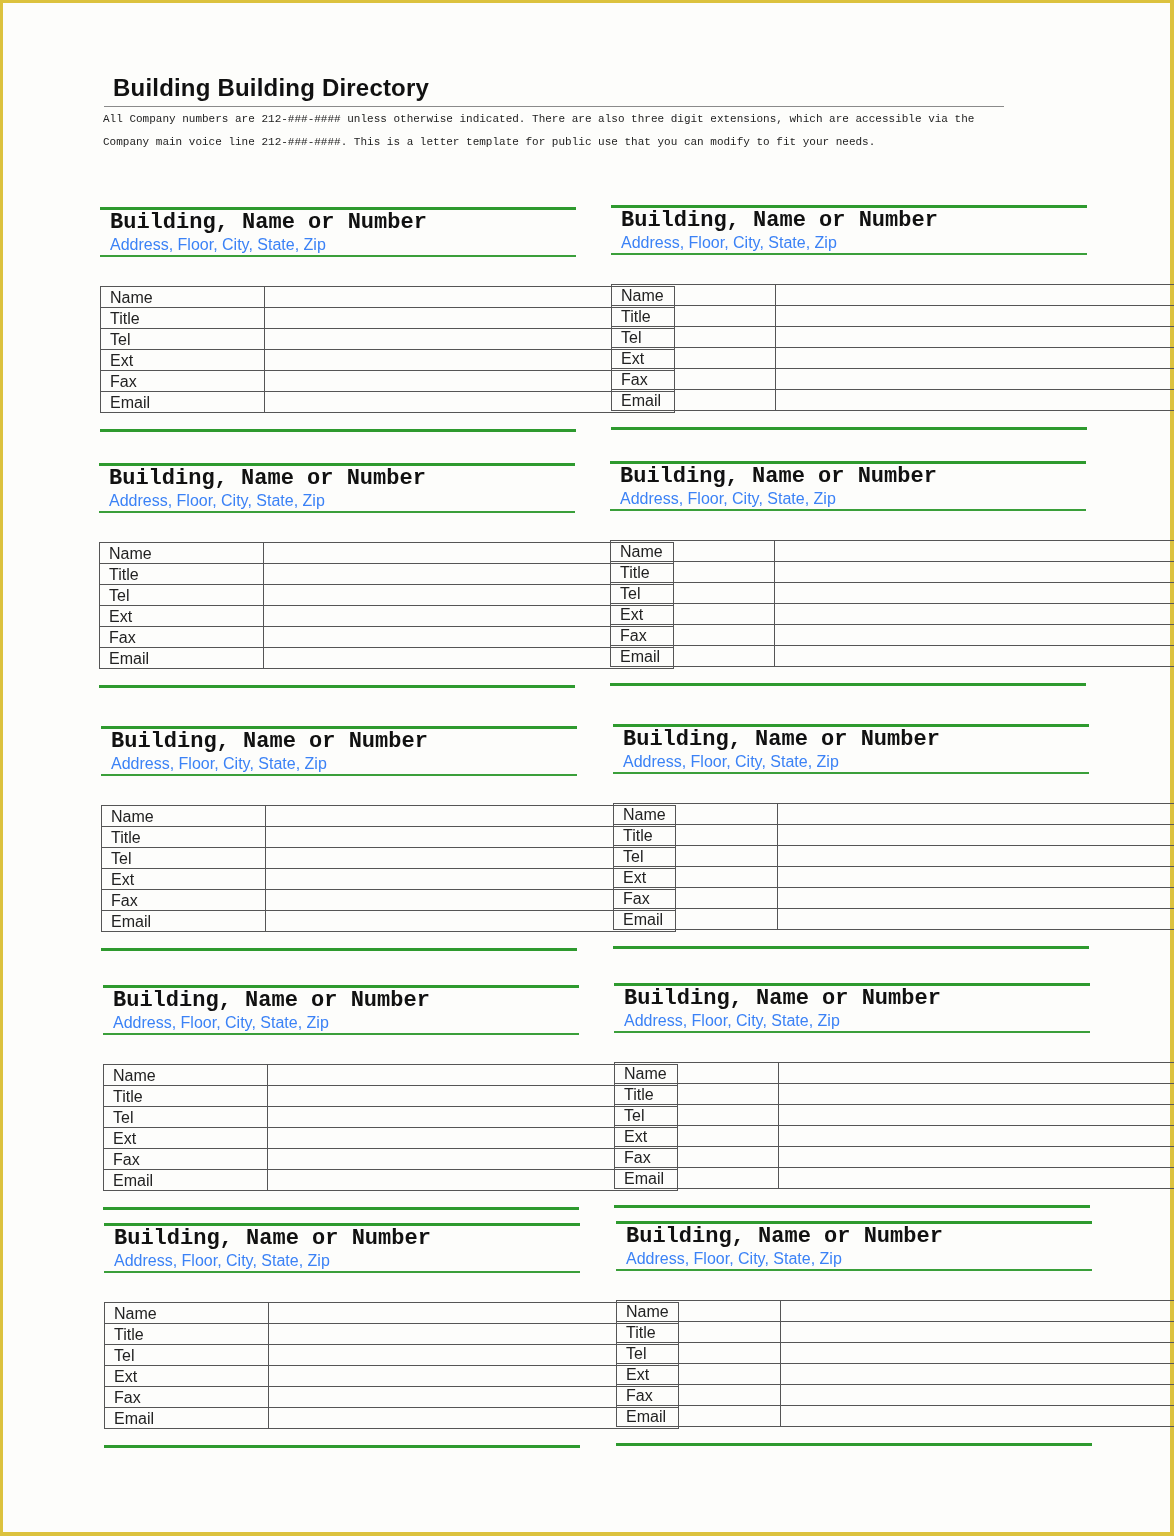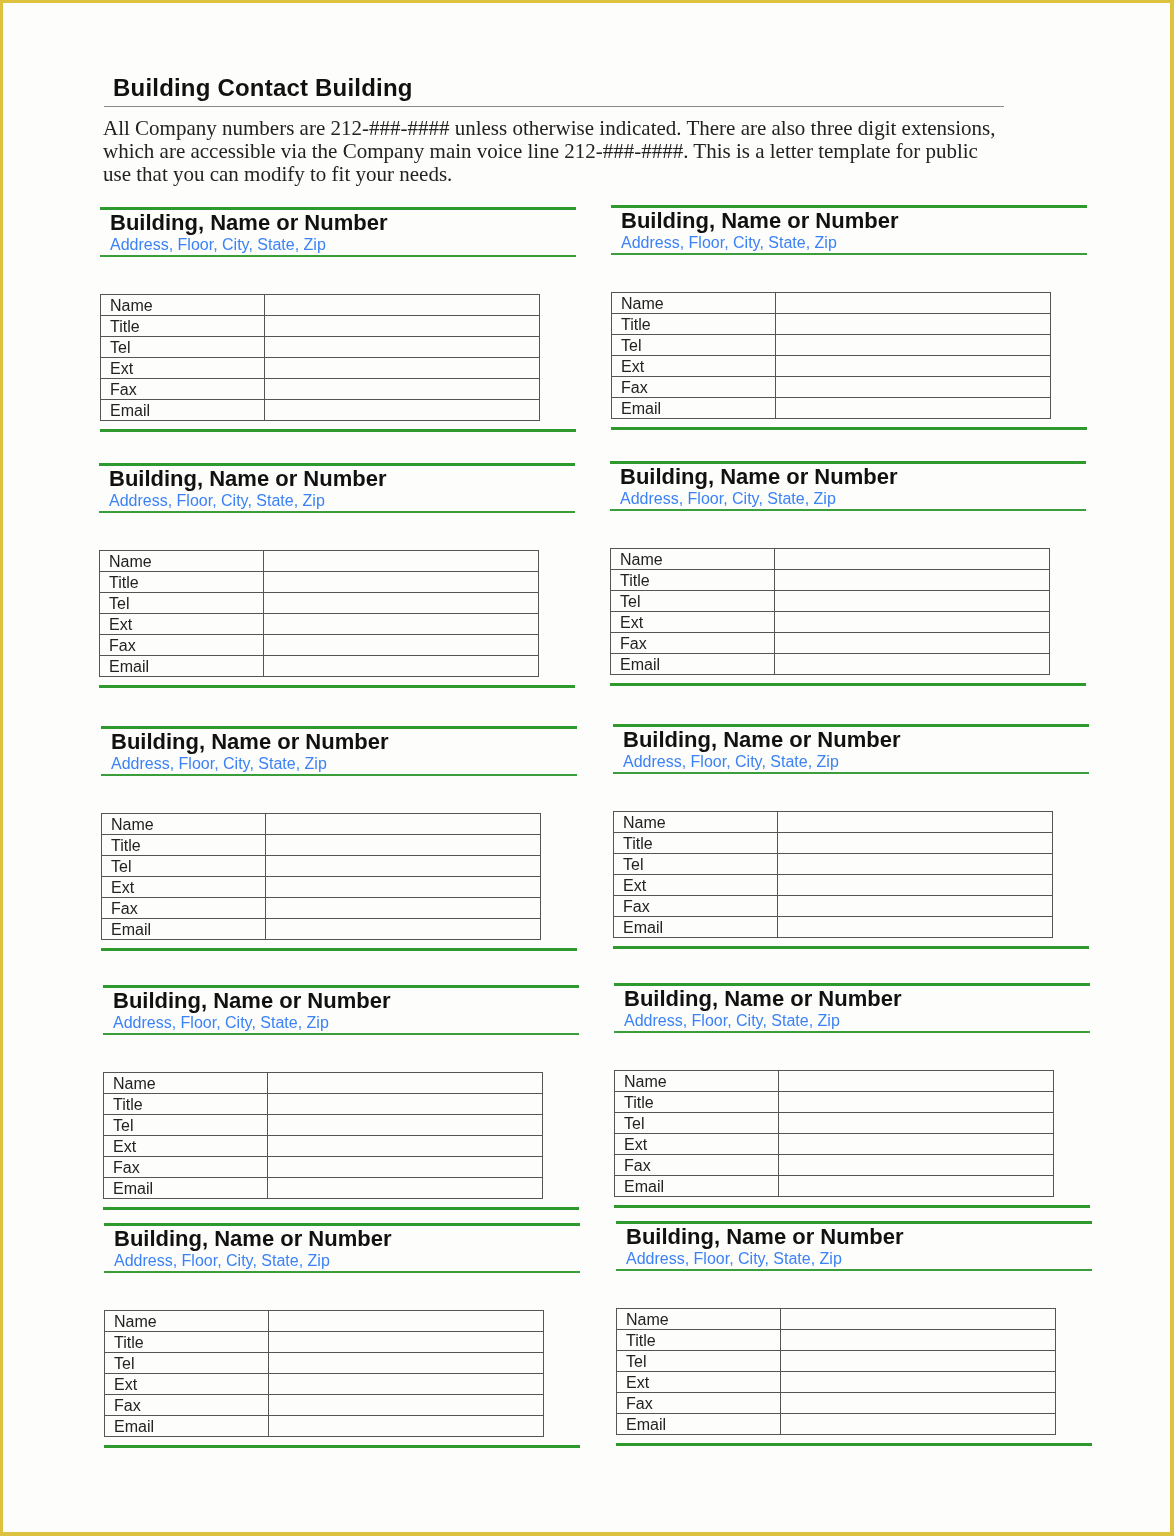--- a/index.html
+++ b/index.html
@@ -16,47 +16,47 @@
   }
   .doc-title {
     position: absolute; left: 113px; top: 74px;
     font-size: 24px; font-weight: bold; letter-spacing: 0.2px;
   }
   .title-rule {
     position: absolute; left: 104px; top: 106px; width: 900px; height: 0;
     border-top: 1px solid #8a8a8a;
   }
   .intro {
-    position: absolute; left: 103px; top: 117px; width: 900px;
-    font-family: Liberation Serif, serif; font-size: 21px; line-height: 23px; color: #222;
+    position: absolute; left: 103px; top: 108px; width: 900px;
+    font-family: Liberation Mono, monospace; font-size: 11px; line-height: 23px; color: #222;
   }
   .block { position: absolute; width: 476px; height: 232px; }
   .rule { position: absolute; left: 0; width: 476px; height: 3px; background: #2e9a2e; }
   .rule.top { top: 0; }
   .rule.mid { top: 48px; height: 2px; background: #3a9f3a; }
   .rule.bot { top: 222px; }
-  .b-title { position: absolute; left: 10px; top: 3px; font-size: 22px; font-weight: bold; }
+  .b-title { position: absolute; left: 10px; top: 3px; font-size: 22px; font-weight: bold; font-family: Liberation Mono, monospace; }
   .b-addr { position: absolute; left: 10px; top: 29px; font-size: 16px; color: #3b82f6; }
   table.contact {
-    position: absolute; left: 0; top: 87px; width: 440px;
+    position: absolute; left: 0; top: 79px; width: 575px;
     border-collapse: collapse; table-layout: fixed;
   }
   table.contact td {
     border: 1.5px solid #555; height: 20px; padding: 0 0 0 9px;
     font-size: 16px; line-height: 19px; color: #222; vertical-align: bottom;
   }
   table.contact td.label { width: 154px; }
   table.contact td.value { padding: 0; }
 </style>
 </head>
 <body>
 
 <div class="page-border"></div>
 
-<div class="doc-title">Building Contact Building</div>
+<div class="doc-title">Building Building Directory</div>
 <div class="title-rule"></div>
 <div class="intro">All Company numbers are 212-###-#### unless otherwise indicated.  There are also three digit extensions, which are accessible via the Company main voice line 212-###-####. This is a letter template for public use that you can modify to fit your needs.</div>
 
 <div id="blocks">
     <div class="block" style="left: 100px; top: 207px;">
       <div class="rule top"></div>
       <div class="b-title">Building, Name or Number</div>
       <div class="b-addr">Address, Floor, City, State, Zip</div>
       <div class="rule mid"></div>
       <table class="contact">

